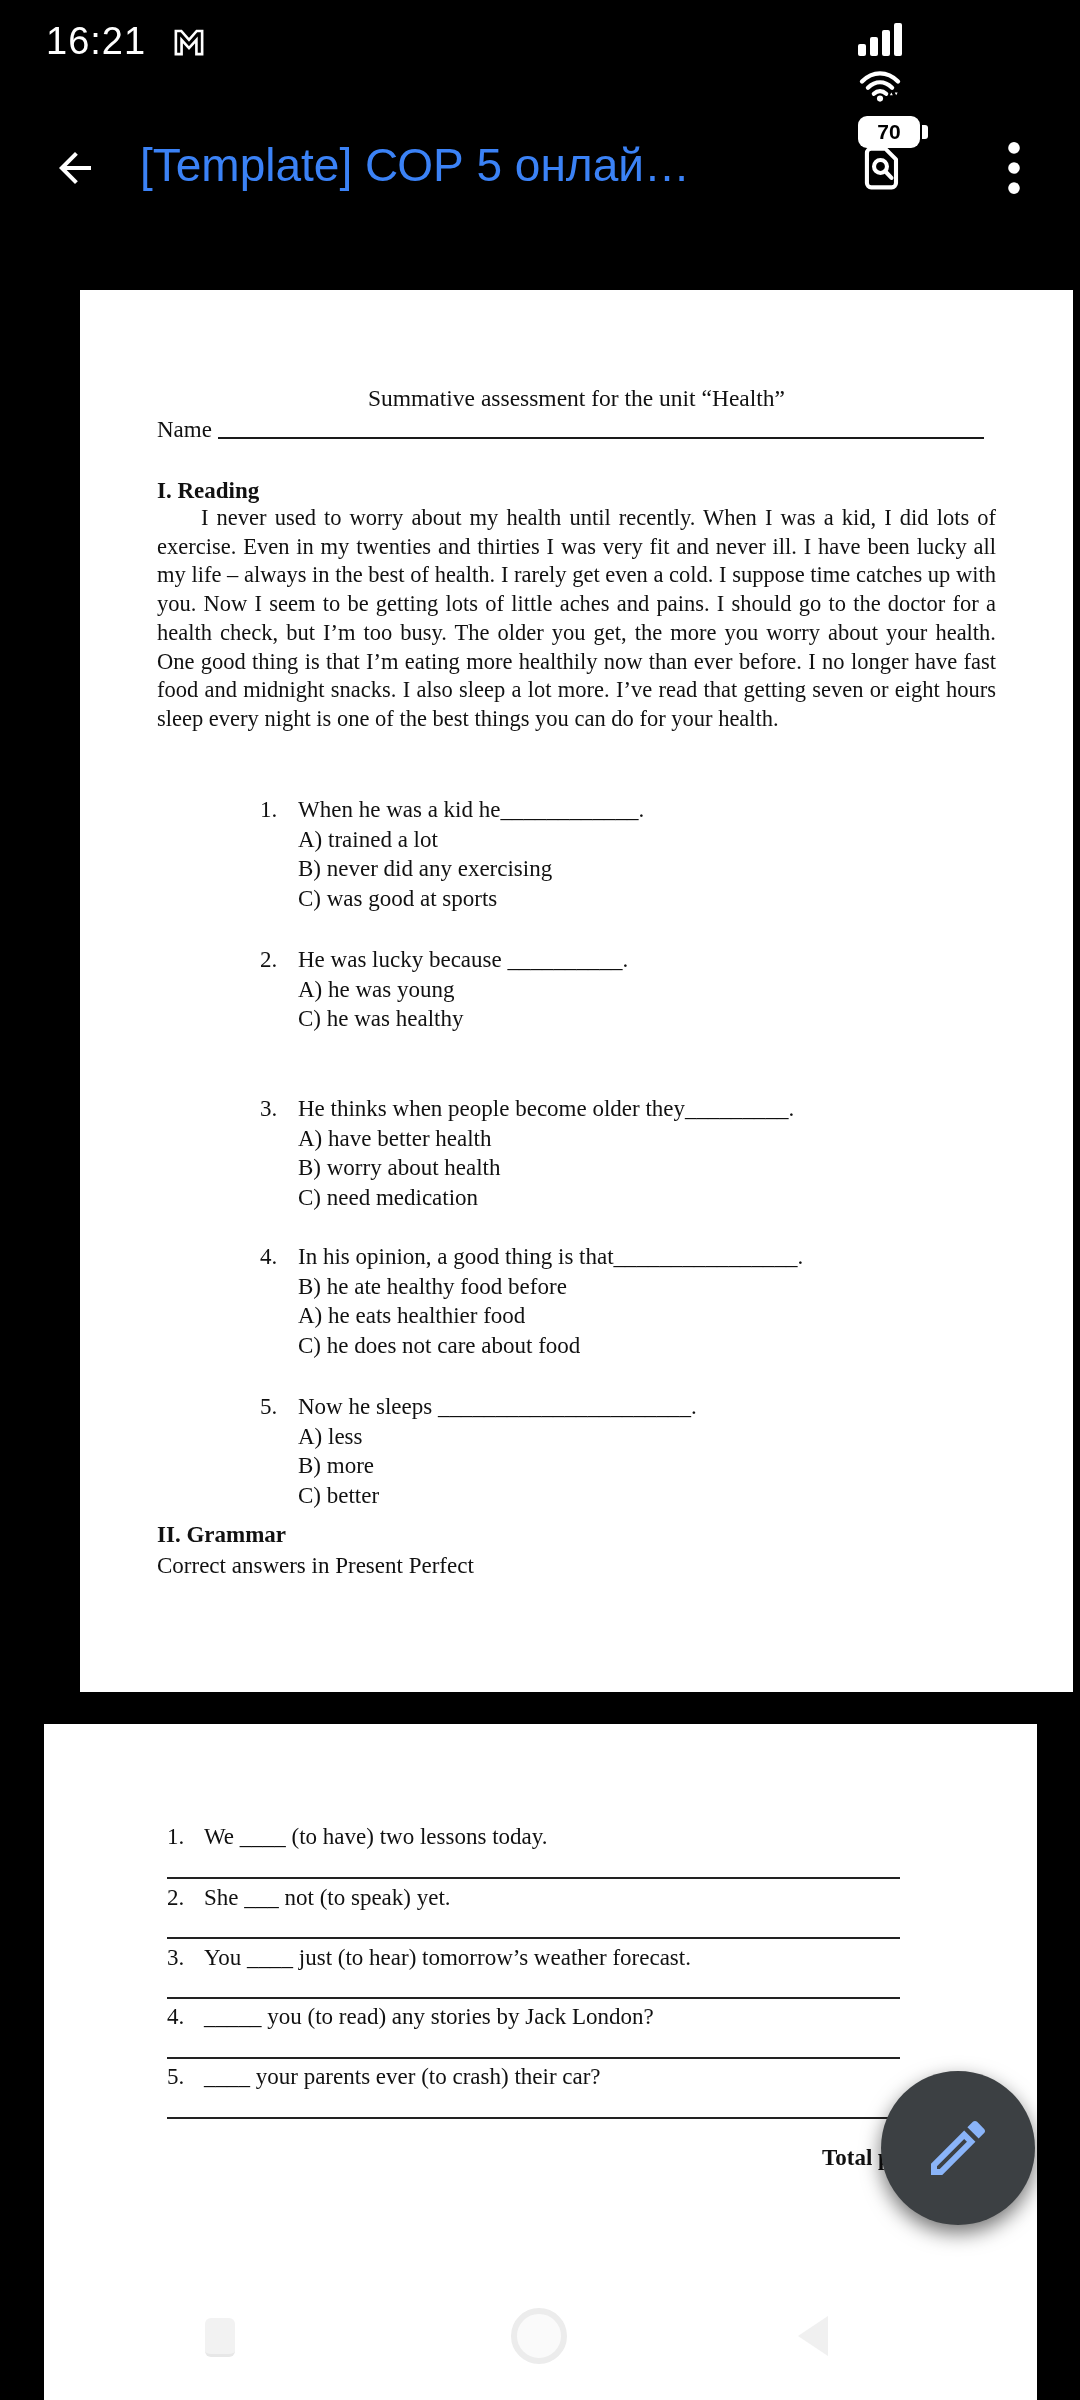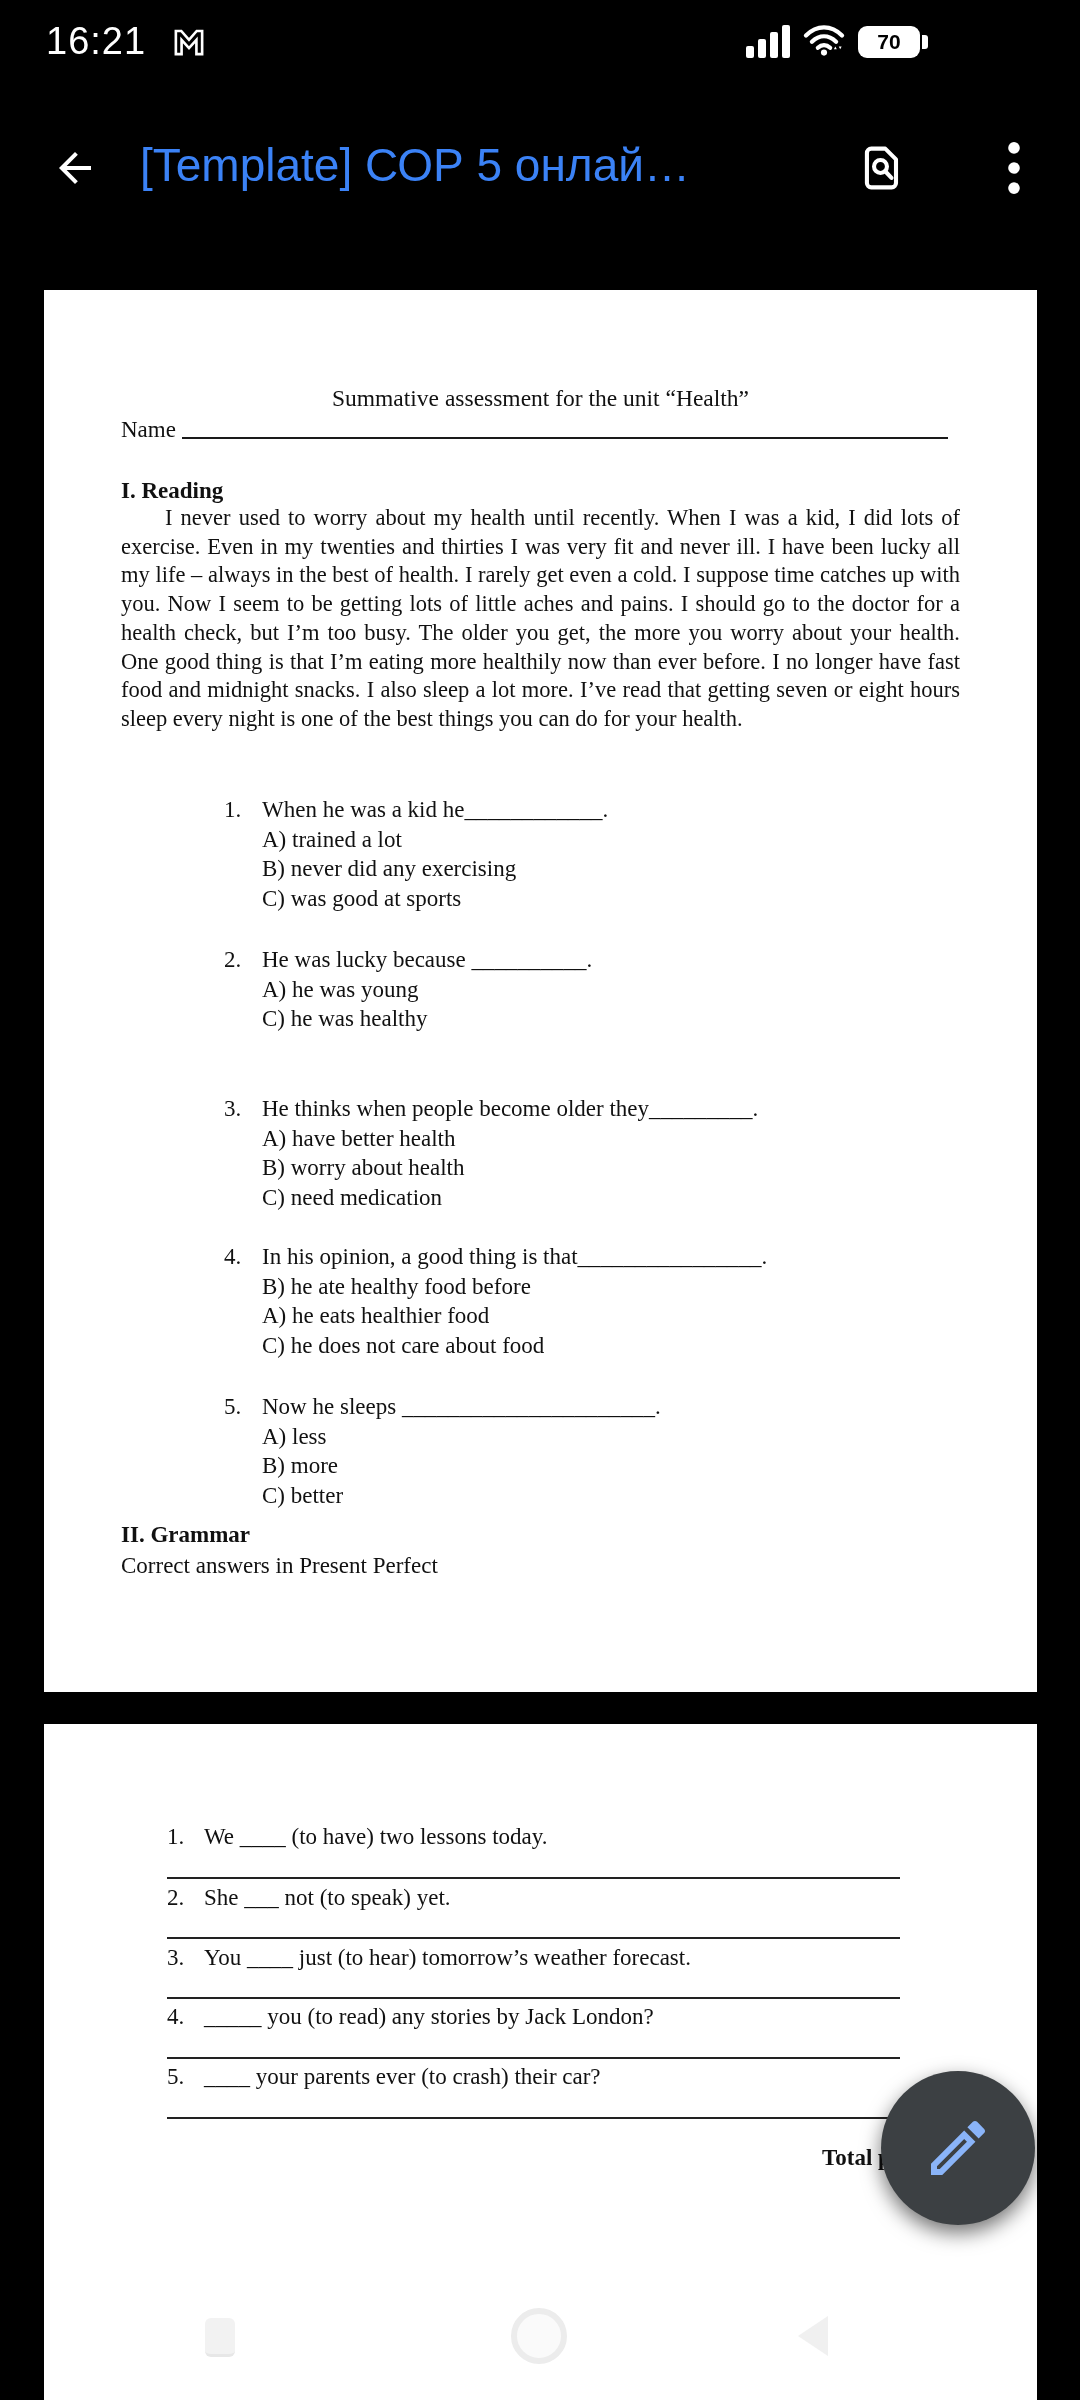--- a/index.html
+++ b/index.html
@@ -6,21 +6,21 @@
   .screen {
     position:relative; width:1080px; height:2400px;
     background:#000; overflow:hidden;
     font-family:"Liberation Sans", sans-serif;
   }
 
   
   .status-bar { position:absolute; left:0; top:0; width:968px; height:80px; }
   .clock { position:absolute; left:46px; top:20px; color:#fff; font-size:38px; letter-spacing:1px; }
   .gmail-ic { position:absolute; left:170px; top:24px; }
-  .sb-right { position:absolute; right:40px; top:22px; display:flex; align-items:flex-end; gap:12px; }
+  .sb-right { position:absolute; right:40px; top:22px; display:flex; align-items:flex-start; gap:12px;flex-direction:column; }
   .sigbars { display:flex; align-items:flex-end; gap:4px; height:34px; }
   .sigbars i { display:block; width:8px; background:#fff; border-radius:2px; }
   .wifi-wrap { position:relative; width:44px; height:36px; }
   .battery { display:flex; align-items:center; }
   .batt-body {
     width:62px; height:32px; background:#fff; border-radius:9px;
     display:flex; align-items:center; justify-content:center;
     color:#000; font-size:21px; font-weight:700;
   }
   .batt-nub { width:6px; height:14px; background:#fff; border-radius:0 3px 3px 0; margin-left:2px; }
@@ -35,21 +35,21 @@
   }
   .find-btn { position:absolute; left:852px; top:32px; width:60px; height:62px; }
   .more-btn { position:absolute; left:988px; top:32px; width:52px; height:62px; }
 
   
   .doc-scroll { position:absolute; left:0; top:230px; width:1080px; height:2170px; }
   .page {
     position:absolute; left:44px; width:993px; background:#fff;
     font-family:"Liberation Serif", serif; color:#111;
   }
-  .page-1 { top:60px; height:1402px; }   
+  .page-1 { top:60px; height:1402px;margin-left:36px; }   
   .page-2 { top:1494px; height:676px; }  
 
   .doc-title { position:absolute; top:95px; left:0; width:100%; text-align:center; font-size:23.5px; }
   .name-row { position:absolute; top:127px; left:77px; width:839px; display:flex; font-size:23px; }
   .name-line { flex:1; border-bottom:2px solid #1a1a1a; margin:0 12px 4px 6px; }
 
   .sec-head { position:absolute; left:77px; font-size:23px; font-weight:700; }
   .reading-head { top:188px; }
   .grammar-head { top:1232px; }
   .grammar-sub { position:absolute; left:77px; top:1263px; font-size:23px; }

